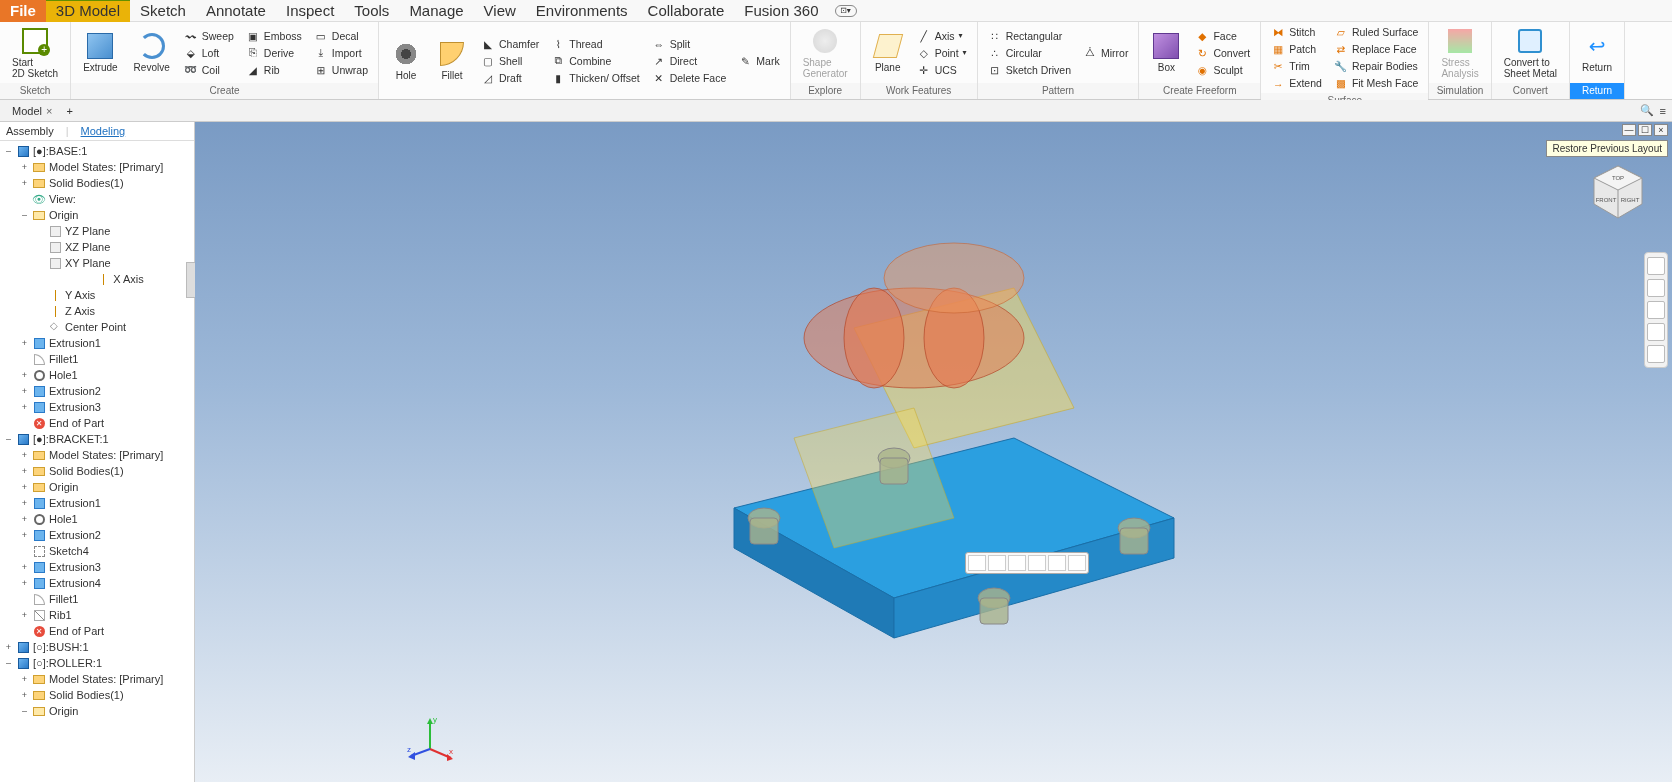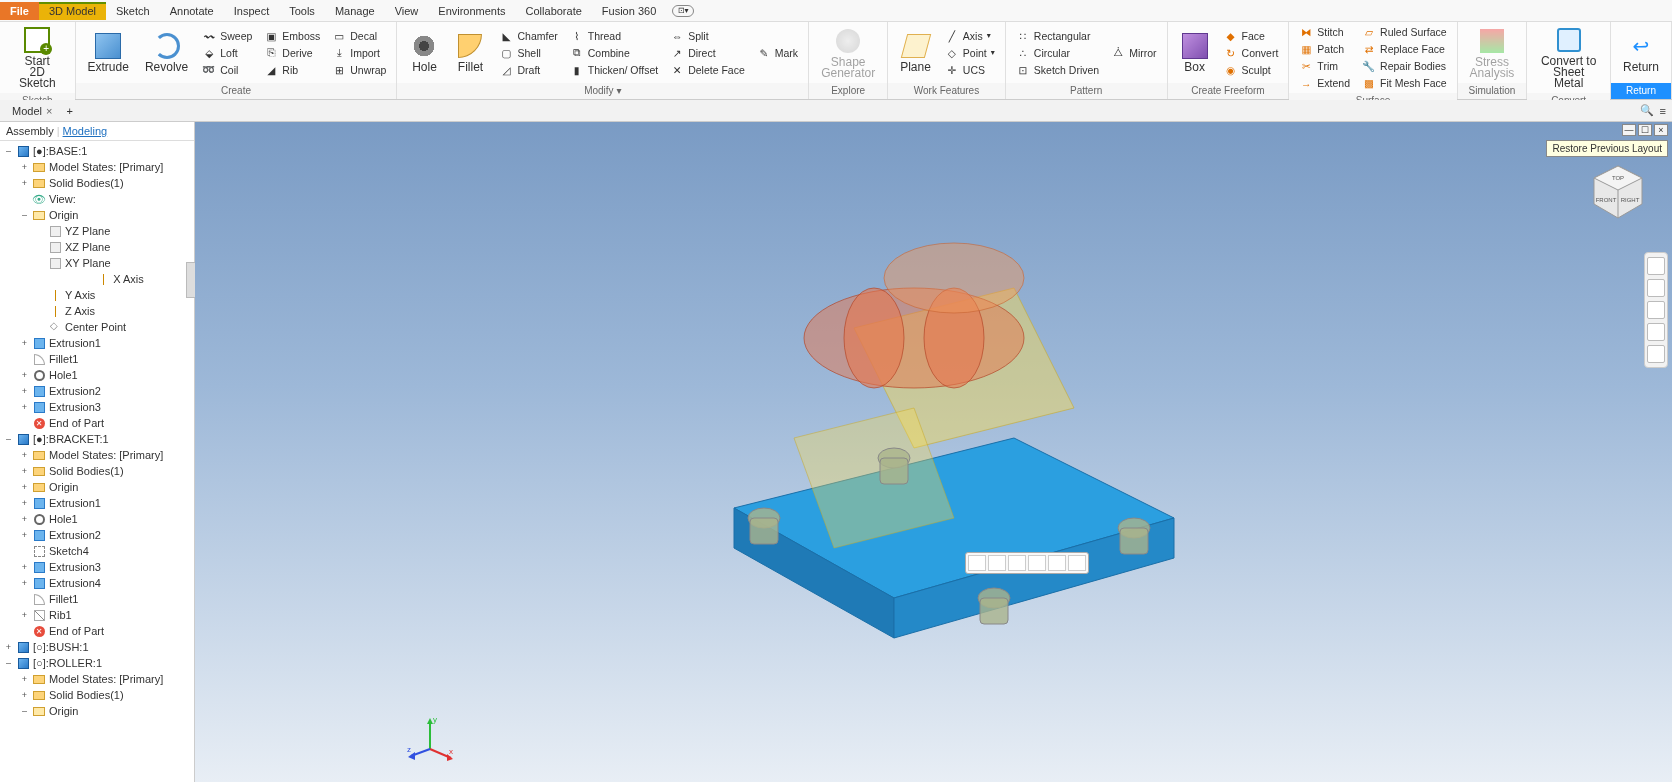--- a/index.html
+++ b/index.html
@@ -1,45 +1,45 @@
 <!DOCTYPE html>
 <html><head>
 <meta charset="utf-8">
 <style>
 * { box-sizing: border-box; margin: 0; padding: 0; font-family: "Segoe UI", Tahoma, sans-serif; }
 body { width: 1672px; height: 782px; overflow: hidden; background: #f0f0f0; font-size: 11px; color: #333; }
 .app { display: flex; flex-direction: column; height: 100%; }
 .menubar { display: flex; height: 22px; background: #f8f8f8; border-bottom: 1px solid #ddd; align-items: center; padding-left: 0; }
-.menubar .tab { padding: 3px 10px; cursor: pointer; font-size: 11px; }
+.menubar .tab { padding: 3px 10px; cursor: pointer; font-size: 15px; }
 .menubar .file { background: #e97627; color: #fff; font-weight: bold; }
 .menubar .active { background: #eab308; border-top: 2px solid #638f00; padding-top: 1px; }
 .io-icon { margin-left: 6px; width: 22px; height: 12px; border: 1px solid #888; border-radius: 6px; display: flex; align-items: center; justify-content: center; font-size: 8px; }
 
 .ribbon { display: flex; height: 78px; background: #fcfcfc; border-bottom: 1px solid #ccc; }
 .panel { display: flex; flex-direction: column; border-right: 1px solid #e0e0e0; }
 .panel-body { flex: 1; display: flex; align-items: center; padding: 2px 6px; gap: 4px; }
 .panel-label { text-align: center; font-size: 10px; color: #666; padding: 2px 0 3px 0; background: #f6f6f6; }
 .bigbtn { display: flex; flex-direction: column; align-items: center; justify-content: center; padding: 2px 6px; cursor: pointer; min-width: 42px; }
 .bigbtn .icon { width: 28px; height: 28px; display: flex; align-items: center; justify-content: center; }
-.bigbtn .lbl { font-size: 12px; text-align: center; line-height: 11px; margin-top: 2px; }
+.bigbtn .lbl { font-size: 10px; text-align: left; line-height: 11px; margin-top: 2px; }
 .smallcol { display: flex; flex-direction: column; gap: 1px; }
 .smallbtn { display: flex; align-items: center; gap: 4px; padding: 1px 4px; cursor: pointer; font-size: 10.5px; white-space: nowrap; }
 .smallbtn .ic { width: 14px; height: 14px; display: inline-flex; align-items: center; justify-content: center; }
 .disabled { opacity: 0.45; }
 .panel.return .panel-label { background: #1e90ff; color: #fff; }
 
 .doc-tabs { display: flex; height: 22px; background: #f2f2f2; border-bottom: 1px solid #ccc; align-items: center; padding-left: 4px; }
 .doc-tabs .dtab { padding: 2px 8px; font-size: 11px; display: flex; align-items: center; gap: 4px; }
 .doc-tabs .close { cursor: pointer; color: #666; }
 .doc-tabs .plus { padding: 2px 6px; cursor: pointer; }
 .doc-tabs .right { margin-left: auto; display: flex; align-items: center; gap: 6px; padding-right: 6px; }
 
 .workspace { flex: 1; display: flex; position: relative; overflow: hidden; }
 .browser { width: 195px; background: #fff; border-right: 1px solid #ccc; display: flex; flex-direction: column; font-size: 11px; }
-.browser-hdr { display: flex; padding: 3px 6px; border-bottom: 1px solid #ddd; gap: 3px; }
+.browser-hdr { display: flex; padding: 3px 6px; border-bottom: 1px solid #ddd; gap: 12px; }
 .browser-hdr span { cursor: pointer; }
 .browser-hdr .act { color: #1e70c0; text-decoration: underline; }
 .tree { flex: 1; overflow-y: auto; padding: 2px 0; }
 .node { display: flex; align-items: center; gap: 3px; padding: 1px 2px; white-space: nowrap; cursor: pointer; }
 .exp { width: 9px; text-align: center; color: #555; cursor: pointer; font-size: 9px; }
 .tic { width: 14px; height: 14px; display: inline-flex; align-items: center; justify-content: center; }
 .folder { background: #fdd47a; border: 1px solid #d0a030; width: 12px; height: 9px; }
 .folder.open { background: #ffe9a8; }
 .cubeic { width: 11px; height: 11px; background: linear-gradient(135deg,#6cb4f0,#2a7ac8); border: 1px solid #185a9c; }
 .extrude-ic { width: 11px; height: 11px; background: #6bb4ee; border: 1px solid #2a7ac8; }
@@ -235,21 +235,20 @@
               <span>Delete Face</span>
             </div>
         </div>
         <div class="smallcol" style="justify-content:flex-start">
           <div class="smallbtn">
               <span class="ic">✎</span>
               <span>Mark</span>
             </div>
         </div>
       </div>
-      <div class="panel-label">Modify ▾</div>
     </div>
 
     <div class="panel">
       <div class="panel-body">
         <div class="bigbtn disabled">
             <div class="icon">
               <div class="shape-ic"></div>
             </div>
             <div class="lbl" style="white-space:pre-line">Shape
 Generator</div>

